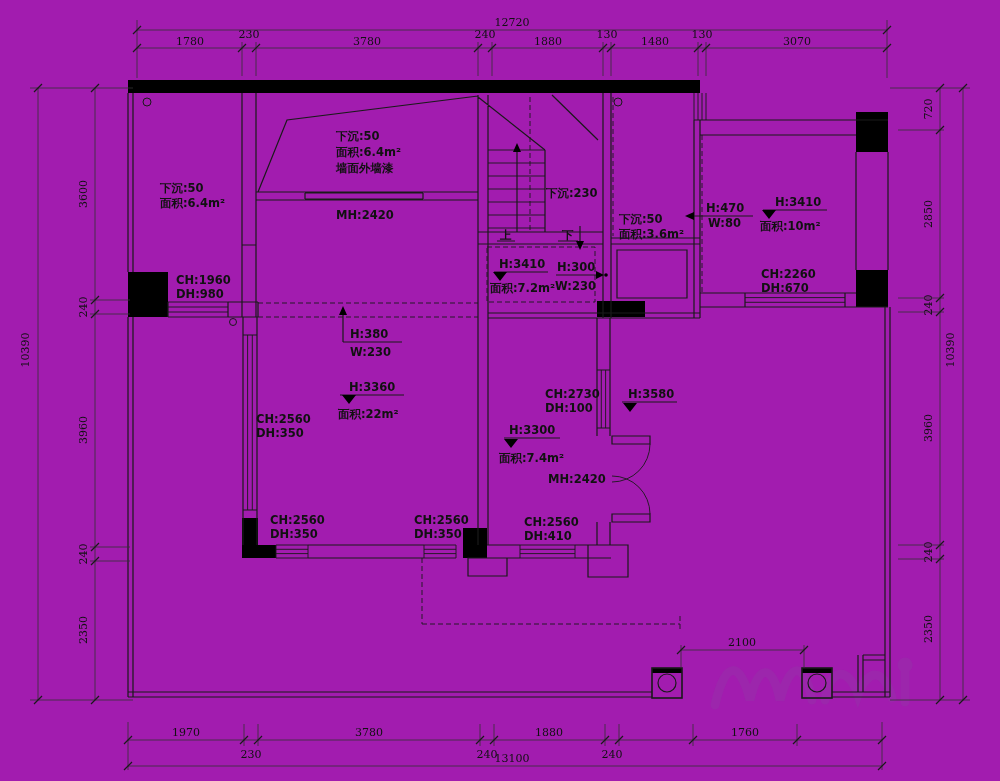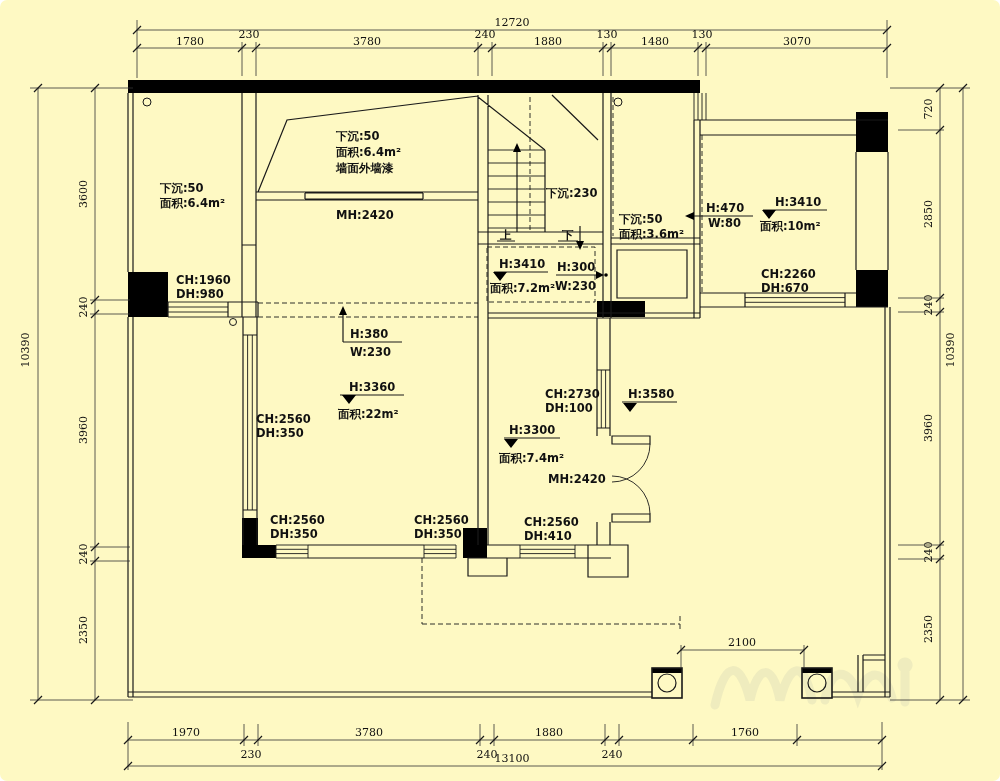--- a/index.html
+++ b/index.html
@@ -1,17 +1,17 @@
 <!DOCTYPE html>
 <html><head>
 <meta charset="utf-8">
 <style>
   html,body{margin:0;padding:0;background:#ffffff;}
-  .page{position:relative;width:1000px;height:781px;background:#fef9c3;overflow:hidden;
-        font-family:"DejaVu Sans",sans-serif;border-radius:7px;}
+  .page{position:relative;width:1000px;height:781px;background:#a21caf;overflow:hidden;
+        font-family:"DejaVu Sans",sans-serif;}
   svg{position:absolute;left:0;top:0;}
   text{fill:#111;}
   .dim{font-family:"DejaVu Serif",serif;font-size:11px;font-weight:400;}
   .ann{font-family:"DejaVu Sans",sans-serif;font-size:11.5px;font-weight:700;}
 </style>
 </head>
 <body>
 
 <div class="page">
 <svg width="1000" height="781" viewBox="0 0 1000 781">

